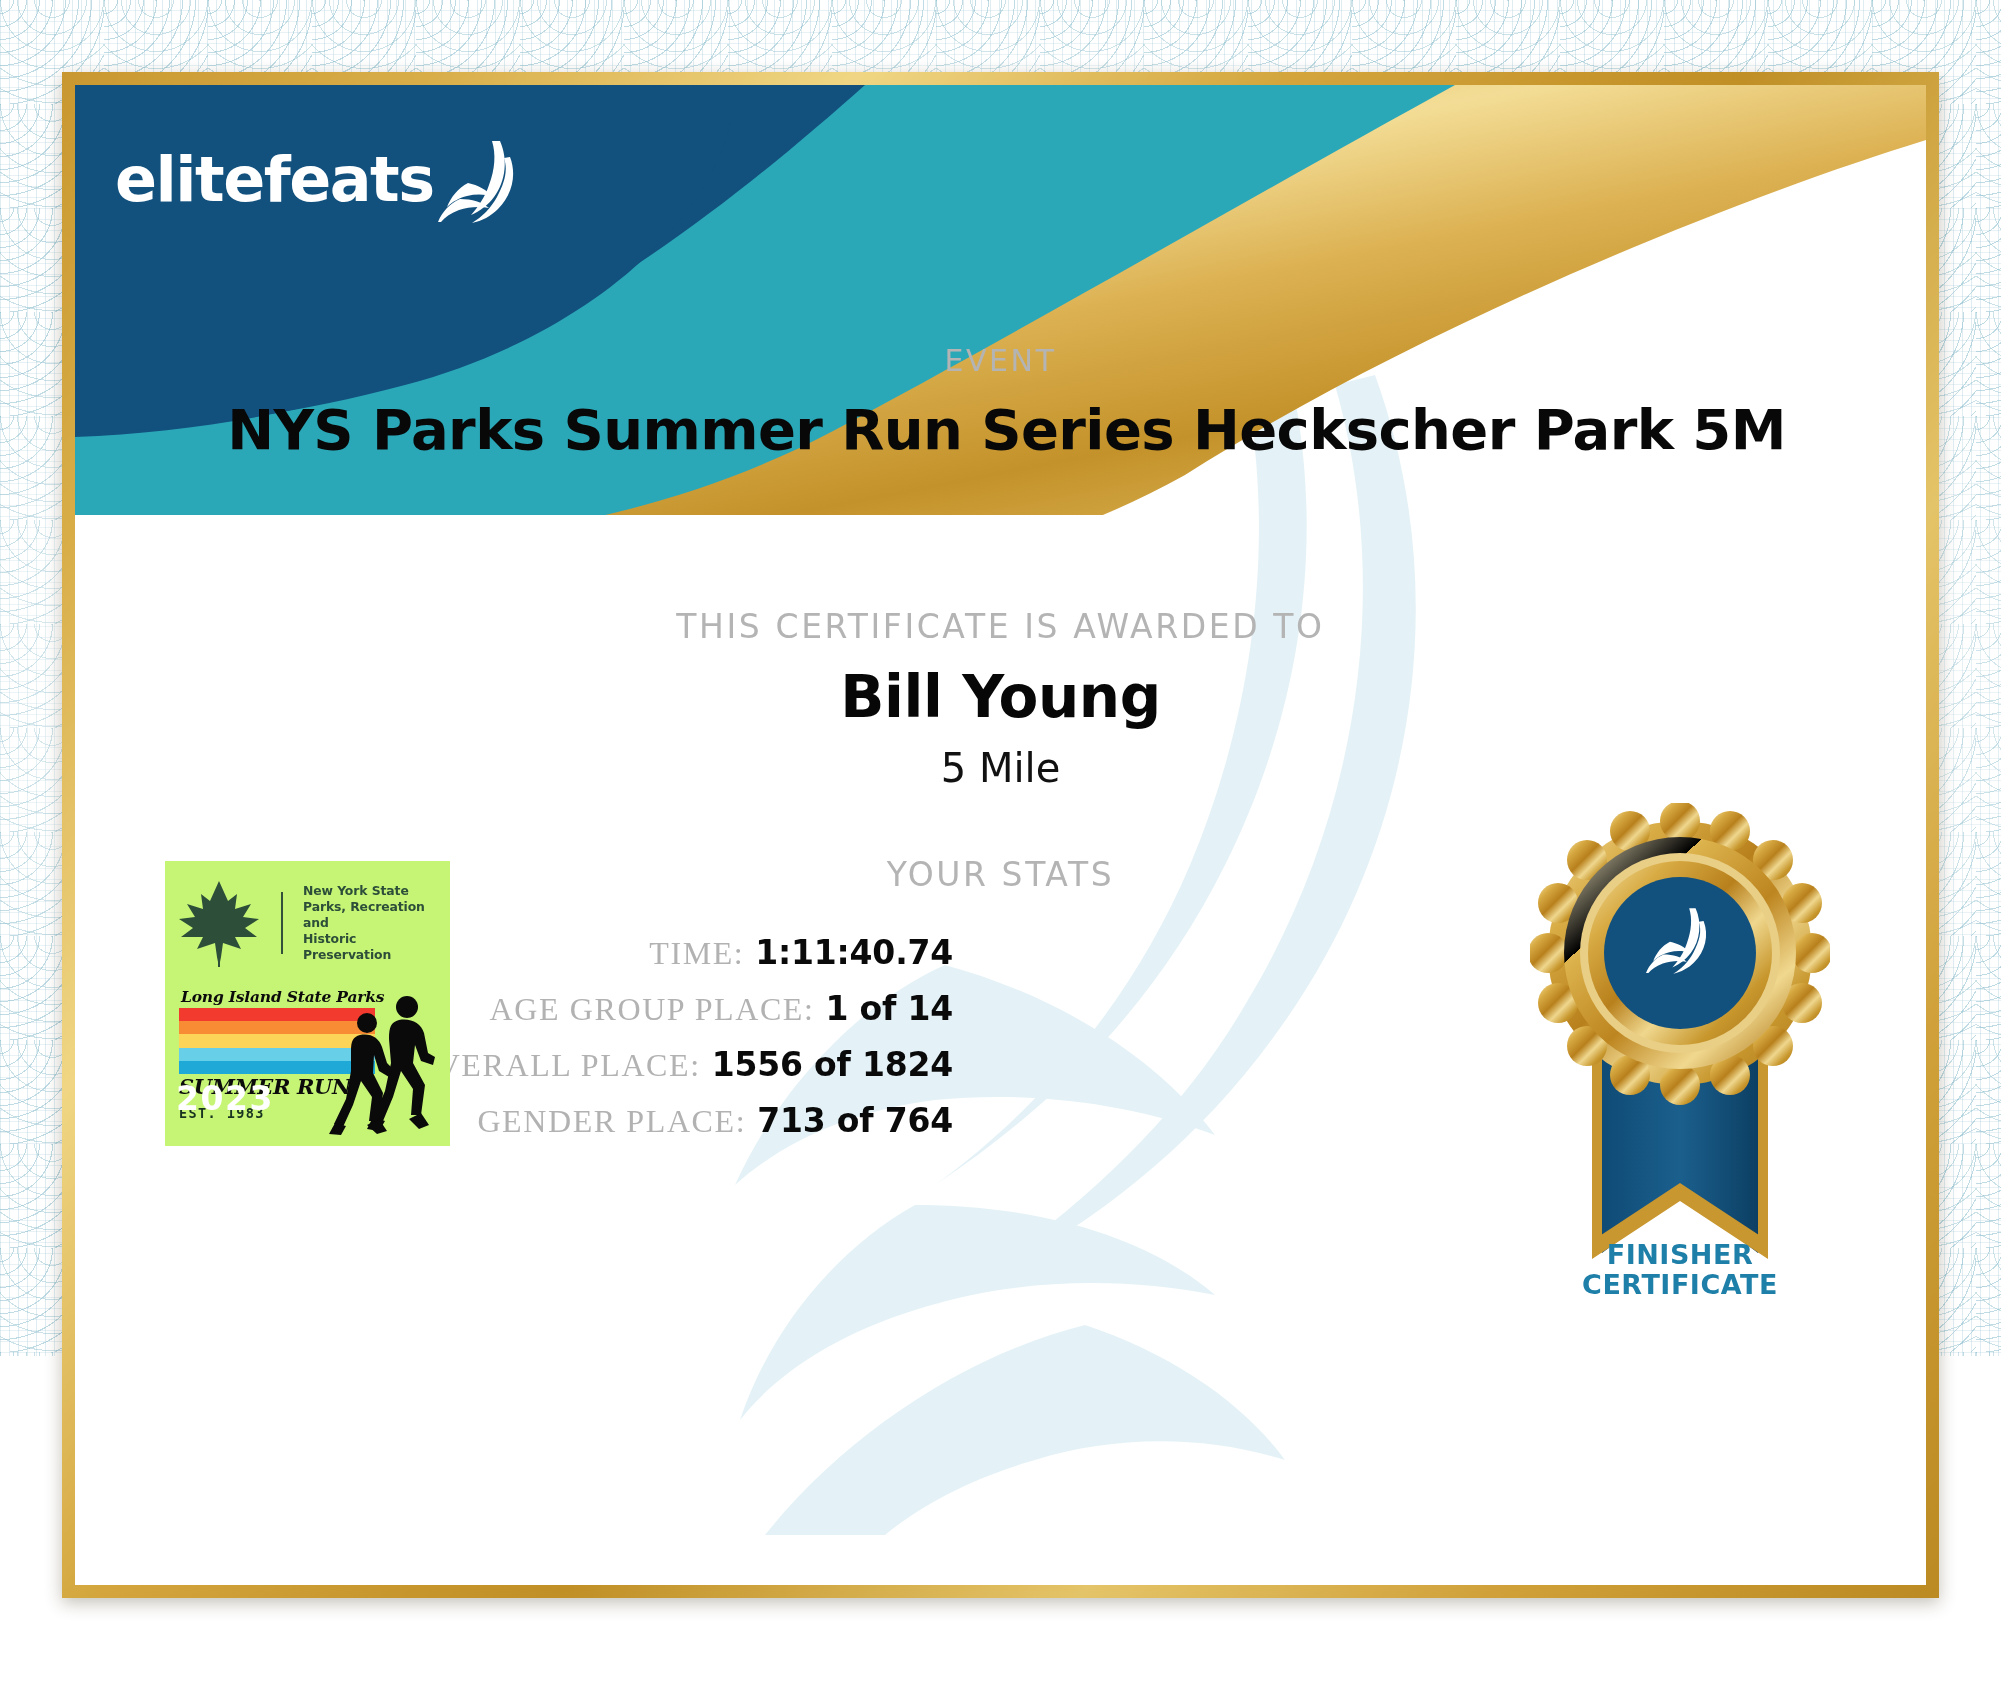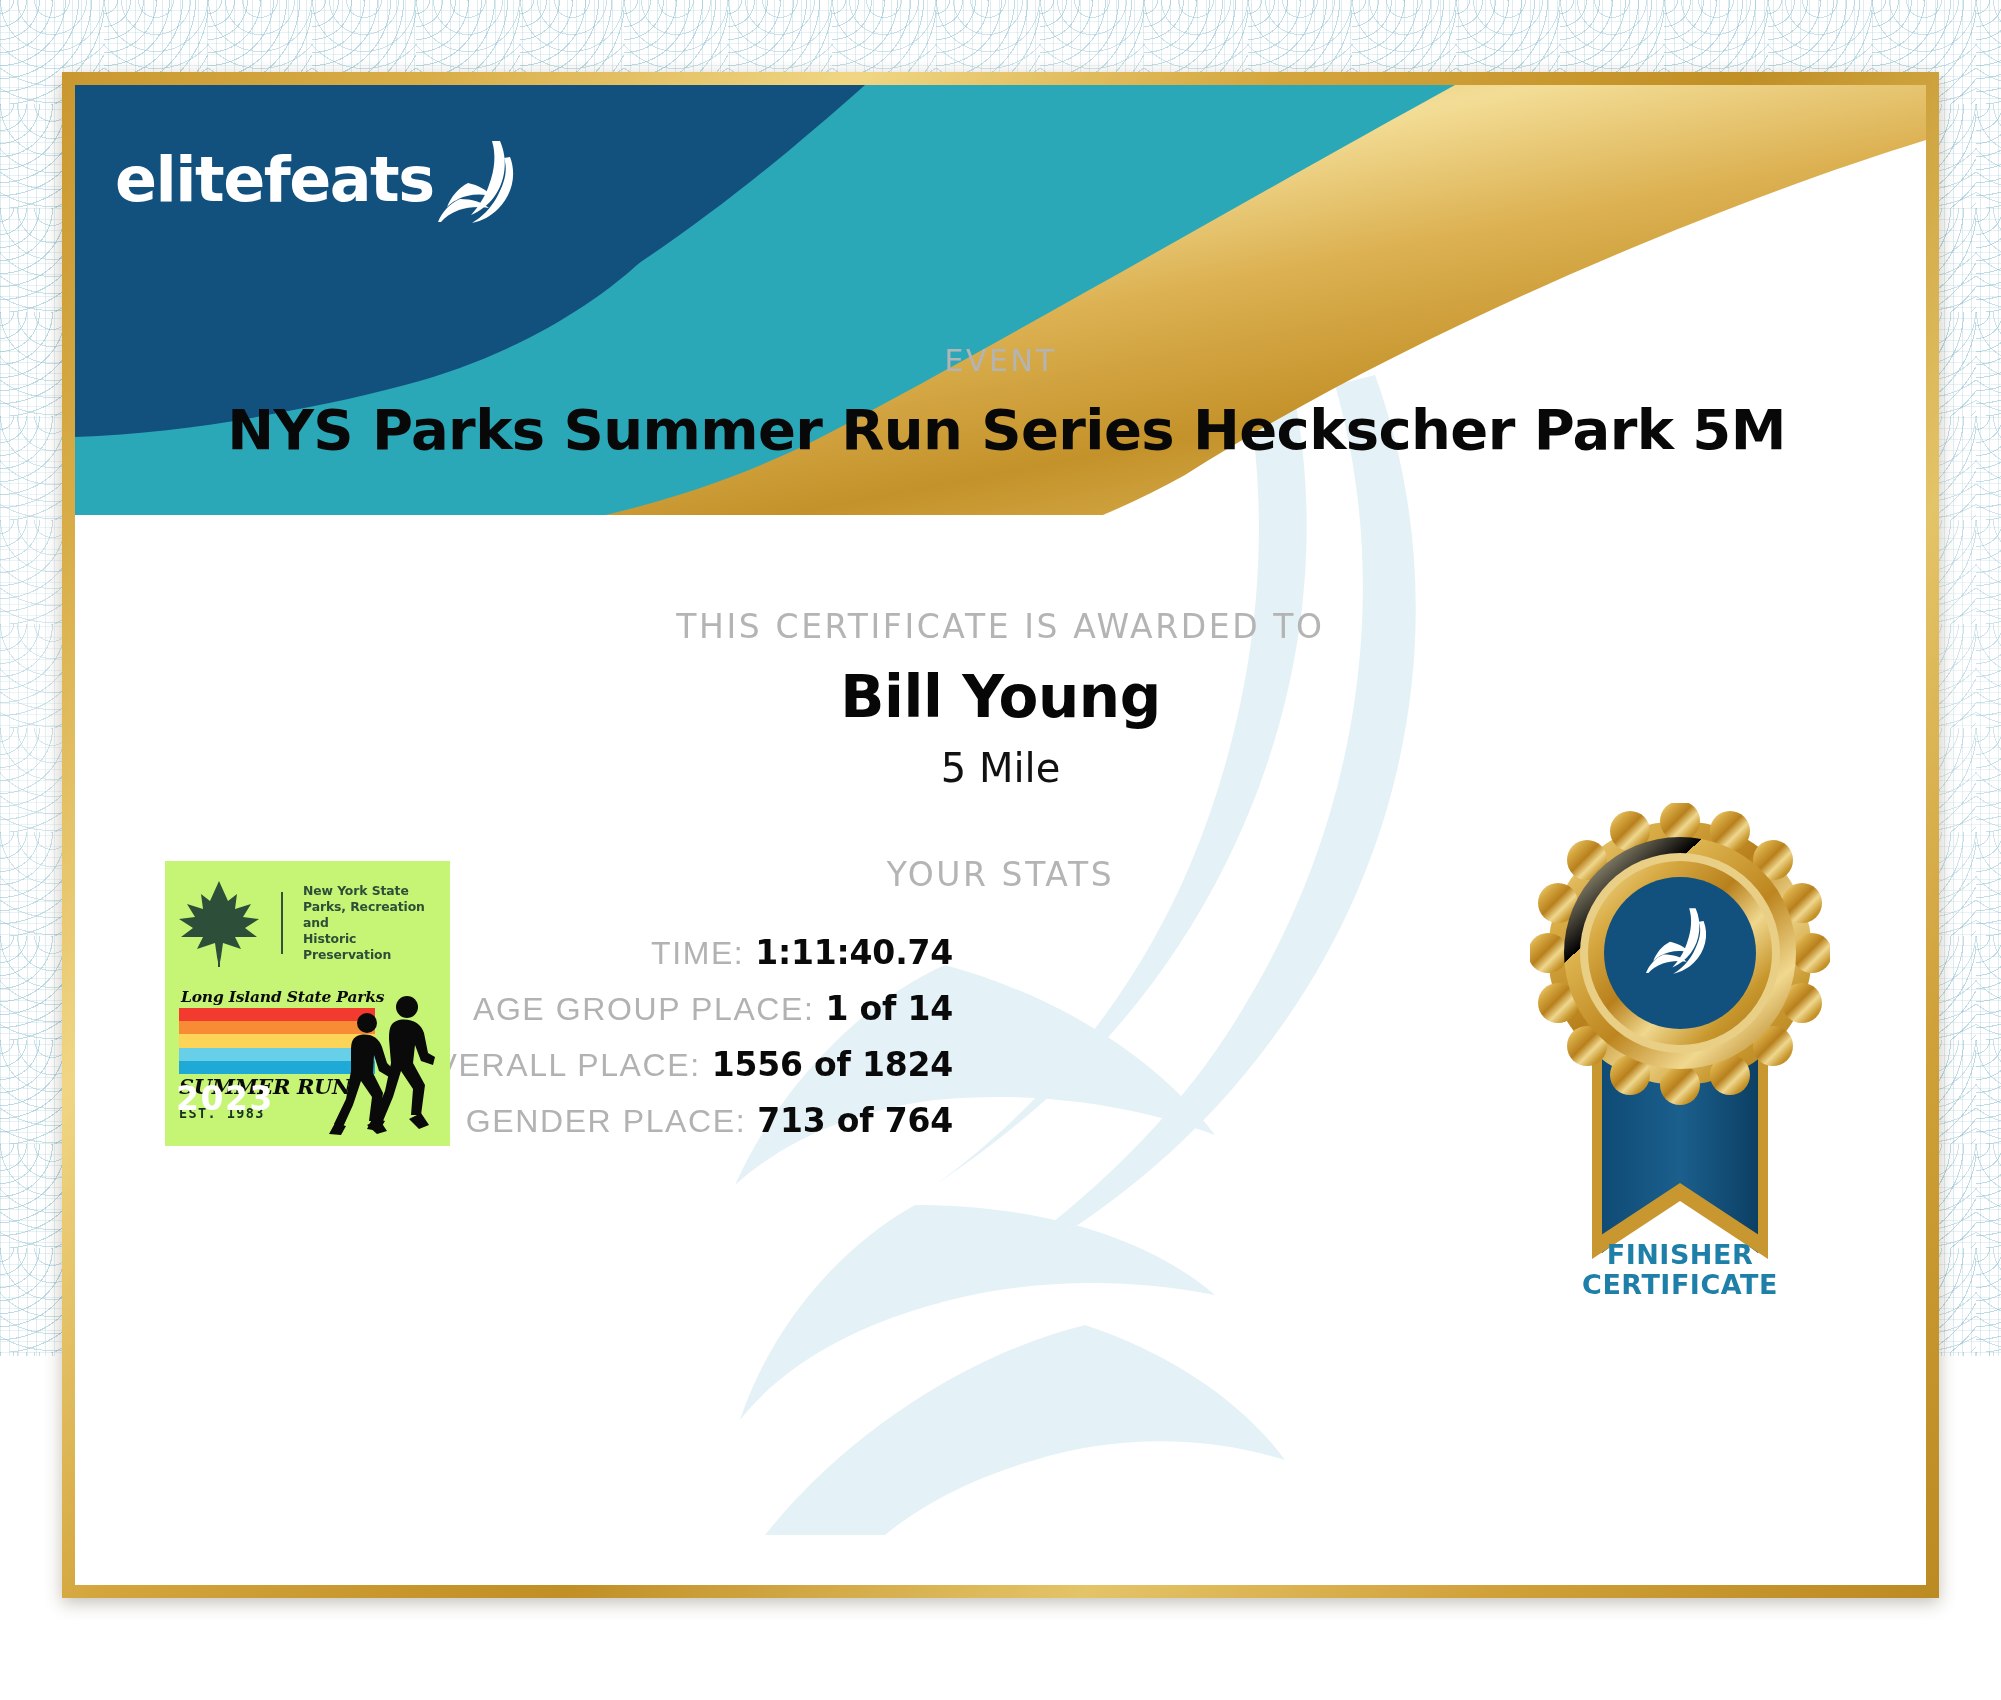--- a/index.html
+++ b/index.html
@@ -130,21 +130,21 @@
     width: 878px;
     display: flex; flex-direction: column;
     gap: 17px;
     align-items: flex-end;
   }
   .stat-row {
     display: flex; align-items: baseline; gap: 11px;
     white-space: nowrap;
   }
   .stat-key {
-    font-family: Liberation Sans, sans-serif;
+    font-family: Liberation Serif, serif;
     font-size: 32px;
     color: #b2b2b2;
     letter-spacing: 1.6px;
     font-weight: 400;
   }
   .stat-val {
     font-family: "DejaVu Sans", sans-serif;
     font-size: 33px;
     color: #0a0a0a;
     font-weight: 700;

